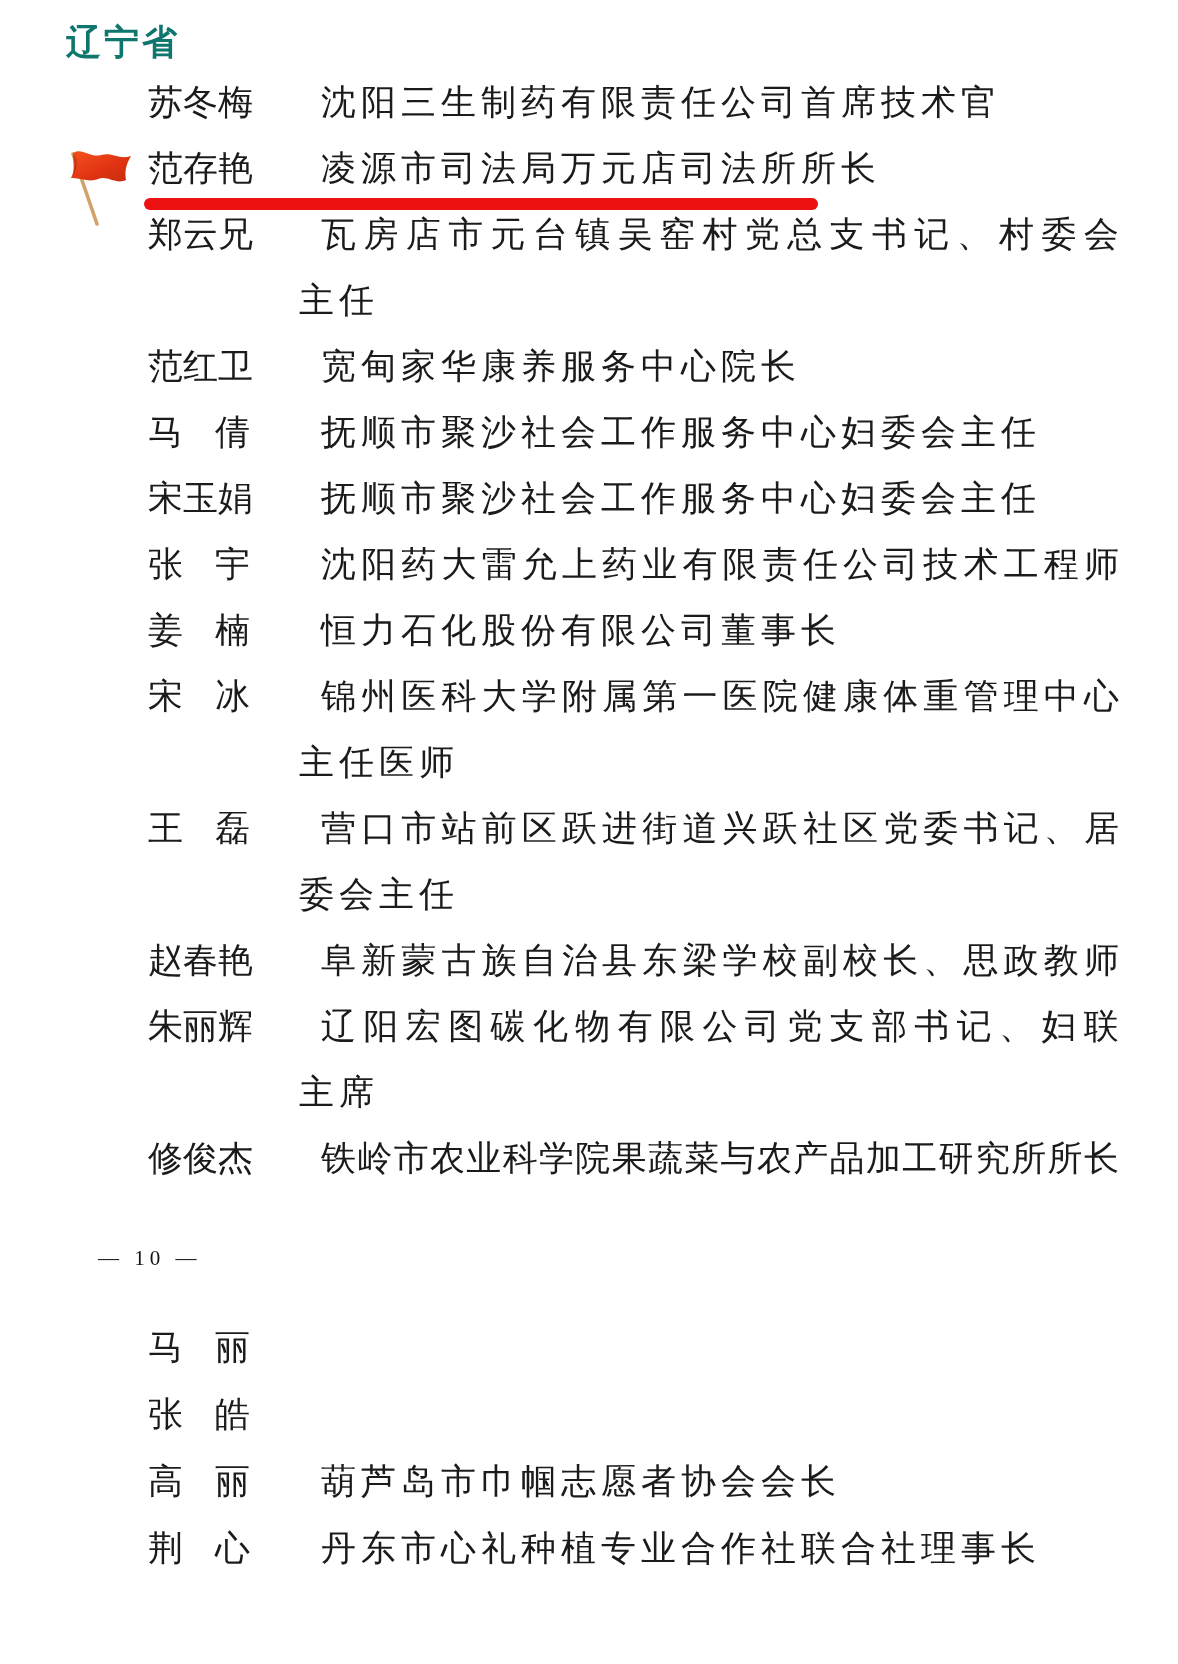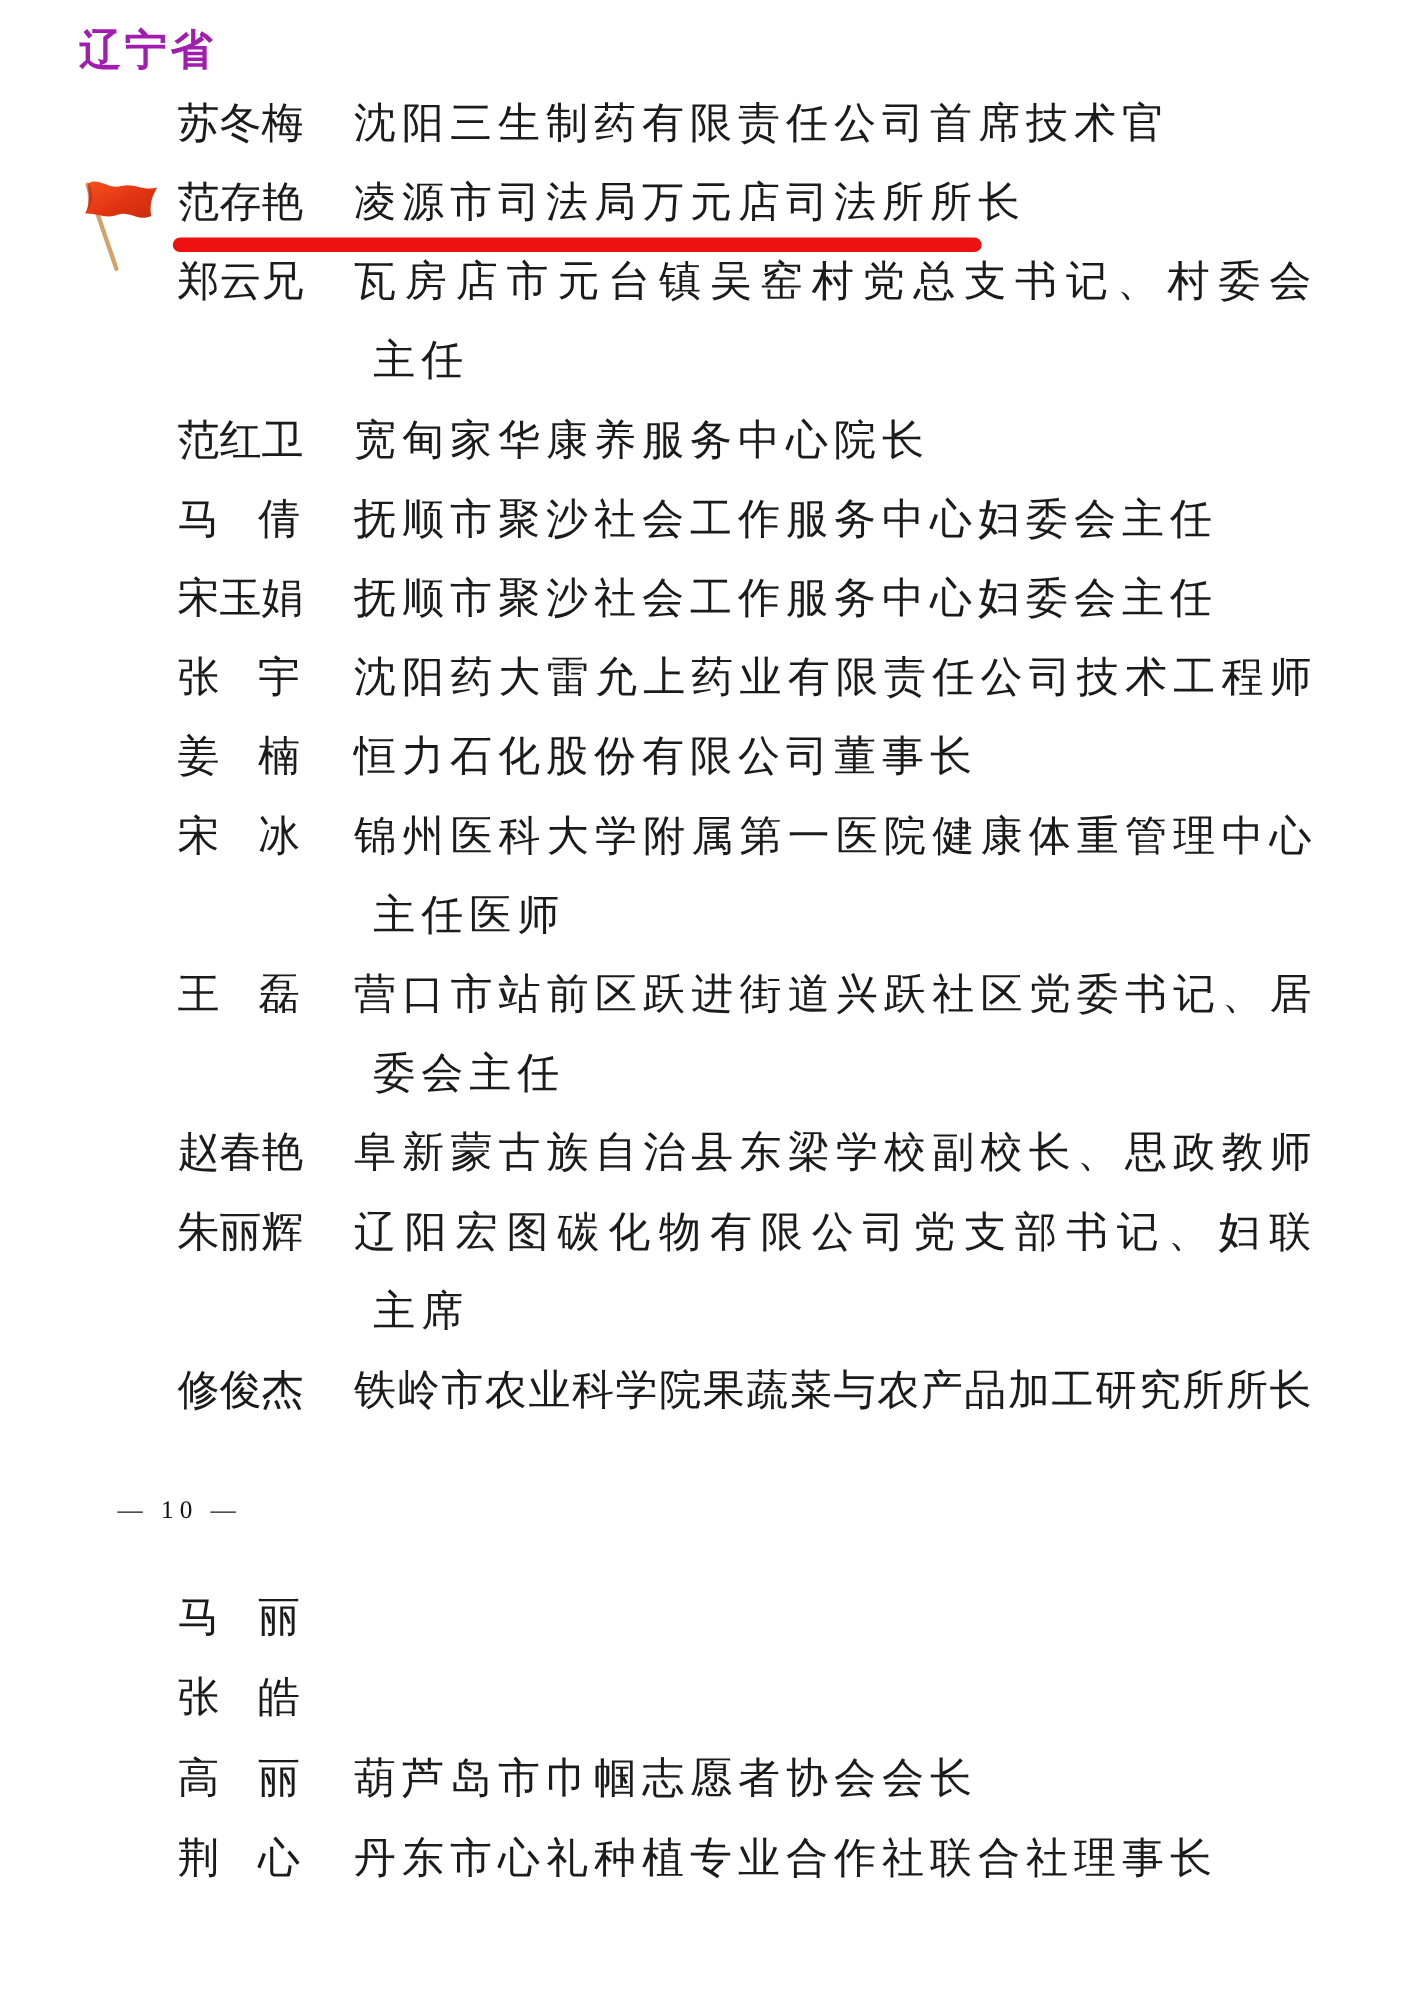--- a/index.html
+++ b/index.html
@@ -5,36 +5,36 @@
   html,body{margin:0;padding:0;}
   body{
     width:1178px;height:1664px;position:relative;overflow:hidden;
     background:#ffffff;
     font-family:"Liberation Serif","DejaVu Serif",serif;
     color:#1b1b1b;
   }
   .province-header{
     position:absolute;left:66px;top:24px;
     font-family:"Liberation Sans","DejaVu Sans",sans-serif;
-    font-weight:bold;font-size:35px;line-height:1;letter-spacing:3px;color:#a21caf;
+    font-weight:bold;font-size:35px;line-height:1;letter-spacing:3px;color:#0f766e;
   }
   .entry-list{position:absolute;left:148px;width:800px;}
   #list1{top:69px;}
   #list2{top:1314px;}
   .line{
     position:relative;height:66px;display:flex;align-items:center;
     font-size:35px;line-height:1;white-space:nowrap;
   }
   #list2 .line{height:67px;}
   .line.cont{padding-left:147px;}
   .name{
     width:102px;flex:0 0 102px;letter-spacing:0;
   }
-  .pos{margin-left:45px;letter-spacing:5px;}
-  .line.cont .pos{margin-left:16px;}
+  .pos{margin-left:71px;letter-spacing:5px;}
+  .line.cont .pos{margin-left:4px;}
   .pos.full{width:798px;flex:0 0 798px;letter-spacing:0;}
   [data-spread="true"]{display:inline-flex;justify-content:space-between;}
   
   .flag{position:absolute;left:-86px;top:12px;width:80px;height:80px;pointer-events:none;}
   .flag svg{display:block;width:80px;height:80px;}
   .underline-mark{
     position:absolute;left:-4px;top:63px;width:674px;height:12px;
     background:#ee1111;border-radius:7px;
   }
   .page-number{

